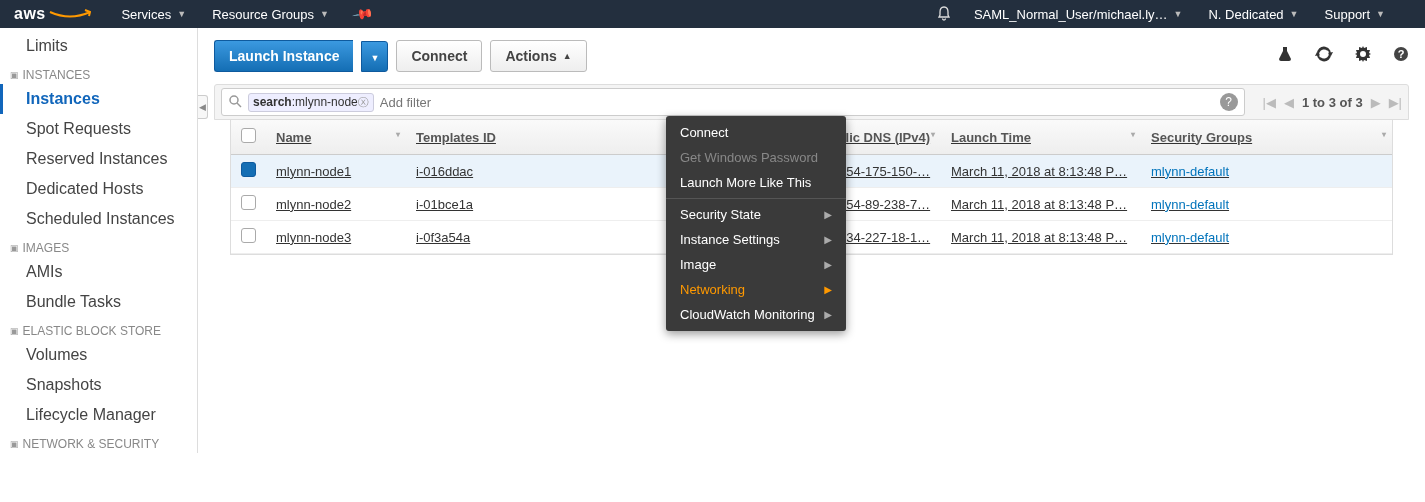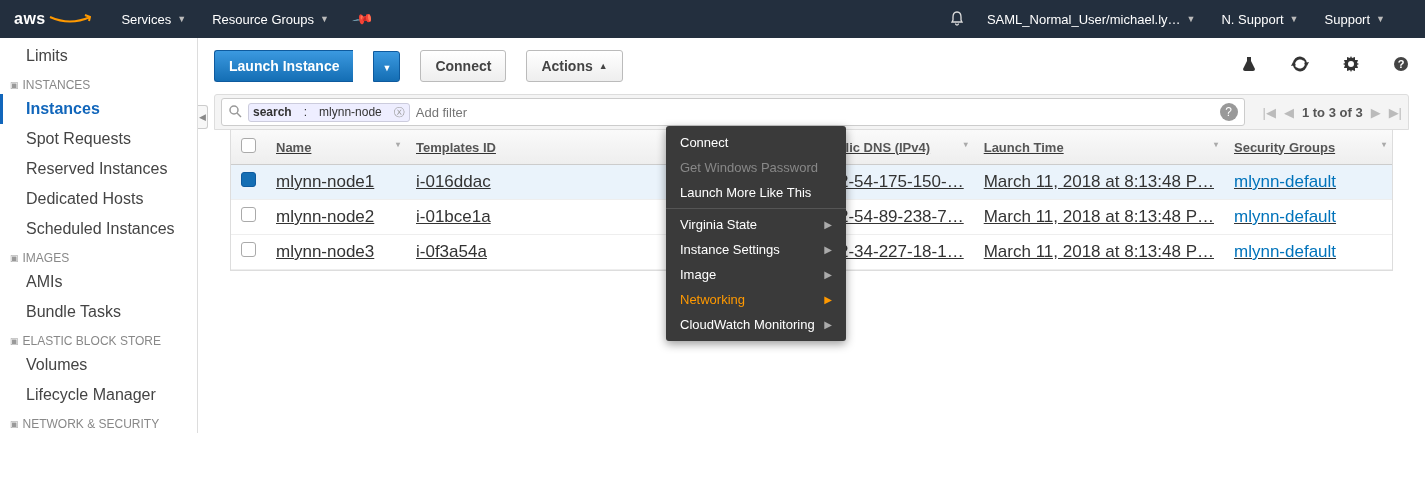--- a/index.html
+++ b/index.html
@@ -1,19 +1,19 @@
 <!DOCTYPE html>
 <html><head>
 <meta charset="utf-8">
 <style>
   * { box-sizing: border-box; margin: 0; padding: 0; }
   body { font-family: "Helvetica Neue", Arial, sans-serif; font-size: 13px; color: #333; background: #fff; width: 1425px; }
   
   
-  .navbar { background: #232f3e; height: 38px; display: flex; align-items: center; color: #fff; padding: 0 14px; }
+  .navbar { background: #232f3e; height: 28px; display: flex; align-items: center; color: #fff; padding: 0 14px; }
   .aws-logo { margin-right: 30px; display: flex; align-items: flex-end; }
   .aws-logo-text { font-weight: bold; font-size: 16px; letter-spacing: 0.5px; }
   .aws-swoosh { width: 42px; height: 10px; }
   .aws-swoosh path { stroke: #ff9900; stroke-width: 2; fill: none; }
   .nav-item { margin-right: 26px; color: #fff; font-size: 13px; display: flex; align-items: center; cursor: pointer; }
   .nav-caret { margin-left: 6px; font-size: 9px; color: #bbb; }
   .pin-icon { transform: rotate(35deg); font-size: 14px; color: #ccc; }
   .nav-spacer { flex: 1; }
   .bell { margin-right: 22px; font-size: 15px; color: #ddd; }
 
@@ -21,45 +21,45 @@
   .body-wrap { display: flex; }
   .sidebar { width: 198px; padding: 3px 0 0 0; border-right: 1px solid #ddd; }
   .side-link { padding: 6px 10px 6px 26px; font-size: 16px; color: #444; cursor: pointer; }
   .side-link.active { color: #1166bb; font-weight: bold; border-left: 3px solid #1166bb; padding-left: 23px; }
   .side-section { padding: 7px 10px 2px 10px; font-size: 12px; color: #888; display: flex; align-items: center; gap: 4px; }
   .side-section .toggle { font-size: 9px; color: #999; }
 
   .main { flex: 1; position: relative; }
   .collapse-tab { position: absolute; left: 0; top: 67px; width: 10px; height: 24px; border: 1px solid #ccc; border-left: none; border-radius: 0 3px 3px 0; background: #f7f7f7; display:flex; align-items:center; justify-content:center; font-size:9px; color:#888; cursor:pointer;}
   
-  .toolbar { padding: 12px 16px; display: flex; align-items: center; gap: 20px; }
+  .toolbar { padding: 12px 16px; display: flex; align-items: center; gap: 8px; }
   .btn { border: 1px solid #bbb; background: linear-gradient(#fff,#eee); border-radius: 3px; padding: 7px 14px; font-size: 14px; cursor: pointer; color:#444; font-weight:bold;}
   .btn-primary { background: linear-gradient(#3b99e0,#146eb4); color: #fff; border-color: #0e5a9e; }
   .btn-split-left { border-radius: 3px 0 0 3px; border-right: none; }
   .btn-split-right { border-radius: 0 3px 3px 0; padding: 7px 8px; background: linear-gradient(#3b99e0,#146eb4); border:1px solid #0e5a9e; color:#fff; cursor:pointer;}
   .btn-actions { display:flex; align-items:center; gap:6px; }
   .caret-up-small { font-size: 9px; }
   .toolbar-spacer { flex:1; }
   .tool-icon { font-size: 16px; color: #444; margin-left: 14px; cursor:pointer;}
   
   .filter-row { margin: 0 16px; display:flex; align-items:center; background:#f4f4f4; border:1px solid #ddd; border-radius:3px 3px 0 0; padding:3px 6px;}
   .search-box { display:flex; align-items:center; background:#fff; border:1px solid #ccc; border-radius:3px; flex:1; height:28px; padding:0 6px; }
   .mag { color:#999; font-size:14px; margin-right:6px;}
-  .tag { background:#eef; border:1px solid #ccd; border-radius:3px; padding:1px 4px; font-size:12px; display:flex; align-items:center; gap:12px;}
+  .tag { background:#eef; border:1px solid #ccd; border-radius:3px; padding:1px 4px; font-size:12px; display:flex; align-items:center; gap:0;}
   .tag-x { color:#999; font-size:11px; cursor:pointer;}
   .help-circle { width:18px; height:18px; border-radius:50%; background:#999; color:#fff; font-size:12px; display:flex; align-items:center; justify-content:center; margin-left:8px;}
   .pager { display:flex; align-items:center; margin-left:18px; gap:8px; color:#999; font-size:13px;}
   .pager .pgtxt { color:#555; font-weight:bold;}
   .pager-btn { color:#bbb; cursor:pointer; font-size:13px;}
   
   .table-wrap { margin: 0 32px; border:1px solid #ddd; border-top:none;text-decoration:underline;}
   table { width:100%; border-collapse: collapse; }
   th { text-align:left; font-weight:bold; font-size:13px; color:#555; padding:8px 10px; background: linear-gradient(#fafafa,#eee); border-bottom:1px solid #ccc; position:relative;}
   th .sort { position:absolute; right:6px; top:10px; font-size:8px; color:#aaa;}
-  td { padding:7px 10px; font-size:17px; color:#333; border-bottom:1px solid #eee; white-space:nowrap; overflow:hidden; text-overflow:ellipsis;}
+  td { padding:7px 10px; font-size:13px; color:#333; border-bottom:1px solid #eee; white-space:nowrap; overflow:hidden; text-overflow:ellipsis;}
   tr.selected td { background:#eaf3fb;}
   .cbx { width:15px; height:15px; border:1px solid #aaa; border-radius:3px; background:#fff; display:inline-block;}
   .cbx.checked { background:#146eb4; border-color:#0e5a9e; position:relative;}
   .link-cell { color:#0073bb; cursor:pointer;}
   
   
   .dropdown { position:absolute; left:468px; top:88px; width:180px; background:#3a3a3a; border-radius:3px; padding:4px 0; box-shadow:0 3px 10px rgba(0,0,0,0.4); z-index:10;}
   .dd-item { padding:5px 14px; color:#fff; font-size:13px; cursor:pointer; display:flex; align-items:center; justify-content:space-between;}
   .dd-item.disabled { color:#888; cursor:default;}
   .dd-item.highlight { color:#ff9900;}
@@ -94,21 +94,21 @@
   <div class="bell">
     <svg width="16" height="16" viewBox="0 0 16 16">
         <path fill="none" stroke="#ddd" stroke-width="1.3" d="M8 2 C5 2 4 4 4 7 L4 10 L3 12 L13 12 L12 10 L12 7 C12 4 11 2 8 2 Z M6.5 13.5 A1.5 1.5 0 0 0 9.5 13.5"></path>
       </svg>
   </div>
   <div class="nav-item">
       <span>SAML_Normal_User/michael.ly…</span>
       <span class="nav-caret">▼</span>
     </div>
   <div class="nav-item">
-      <span>N. Support</span>
+      <span>N. Dedicated</span>
       <span class="nav-caret">▼</span>
     </div>
   <div class="nav-item">
       <span>Support</span>
       <span class="nav-caret">▼</span>
     </div>
 </div>
 
 <div class="body-wrap">
 
@@ -127,20 +127,21 @@
         <span class="toggle">▣</span>
         <span>IMAGES</span>
       </div>
     <div class="side-link">AMIs</div>
     <div class="side-link">Bundle Tasks</div>
     <div class="side-section">
         <span class="toggle">▣</span>
         <span>ELASTIC BLOCK STORE</span>
       </div>
     <div class="side-link">Volumes</div>
+    <div class="side-link">Snapshots</div>
     <div class="side-link">Lifecycle Manager</div>
     <div class="side-section">
         <span class="toggle">▣</span>
         <span>NETWORK &amp; SECURITY</span>
       </div>
   </div>
 
   <div class="main">
     <div class="collapse-tab">◀</div>
 
@@ -254,21 +255,21 @@
           </tbody>
       </table>
     </div>
 
     <div class="dropdown">
       <div class="dd-item">Connect</div>
       <div class="dd-item disabled">Get Windows Password</div>
       <div class="dd-item">Launch More Like This</div>
       <div class="dd-sep"></div>
       <div class="dd-item">
-          <span>Virginia State</span>
+          <span>Security State</span>
           <span class="dd-arrow">▶</span>
         </div>
       <div class="dd-item">
           <span>Instance Settings</span>
           <span class="dd-arrow">▶</span>
         </div>
       <div class="dd-item">
           <span>Image</span>
           <span class="dd-arrow">▶</span>
         </div>

